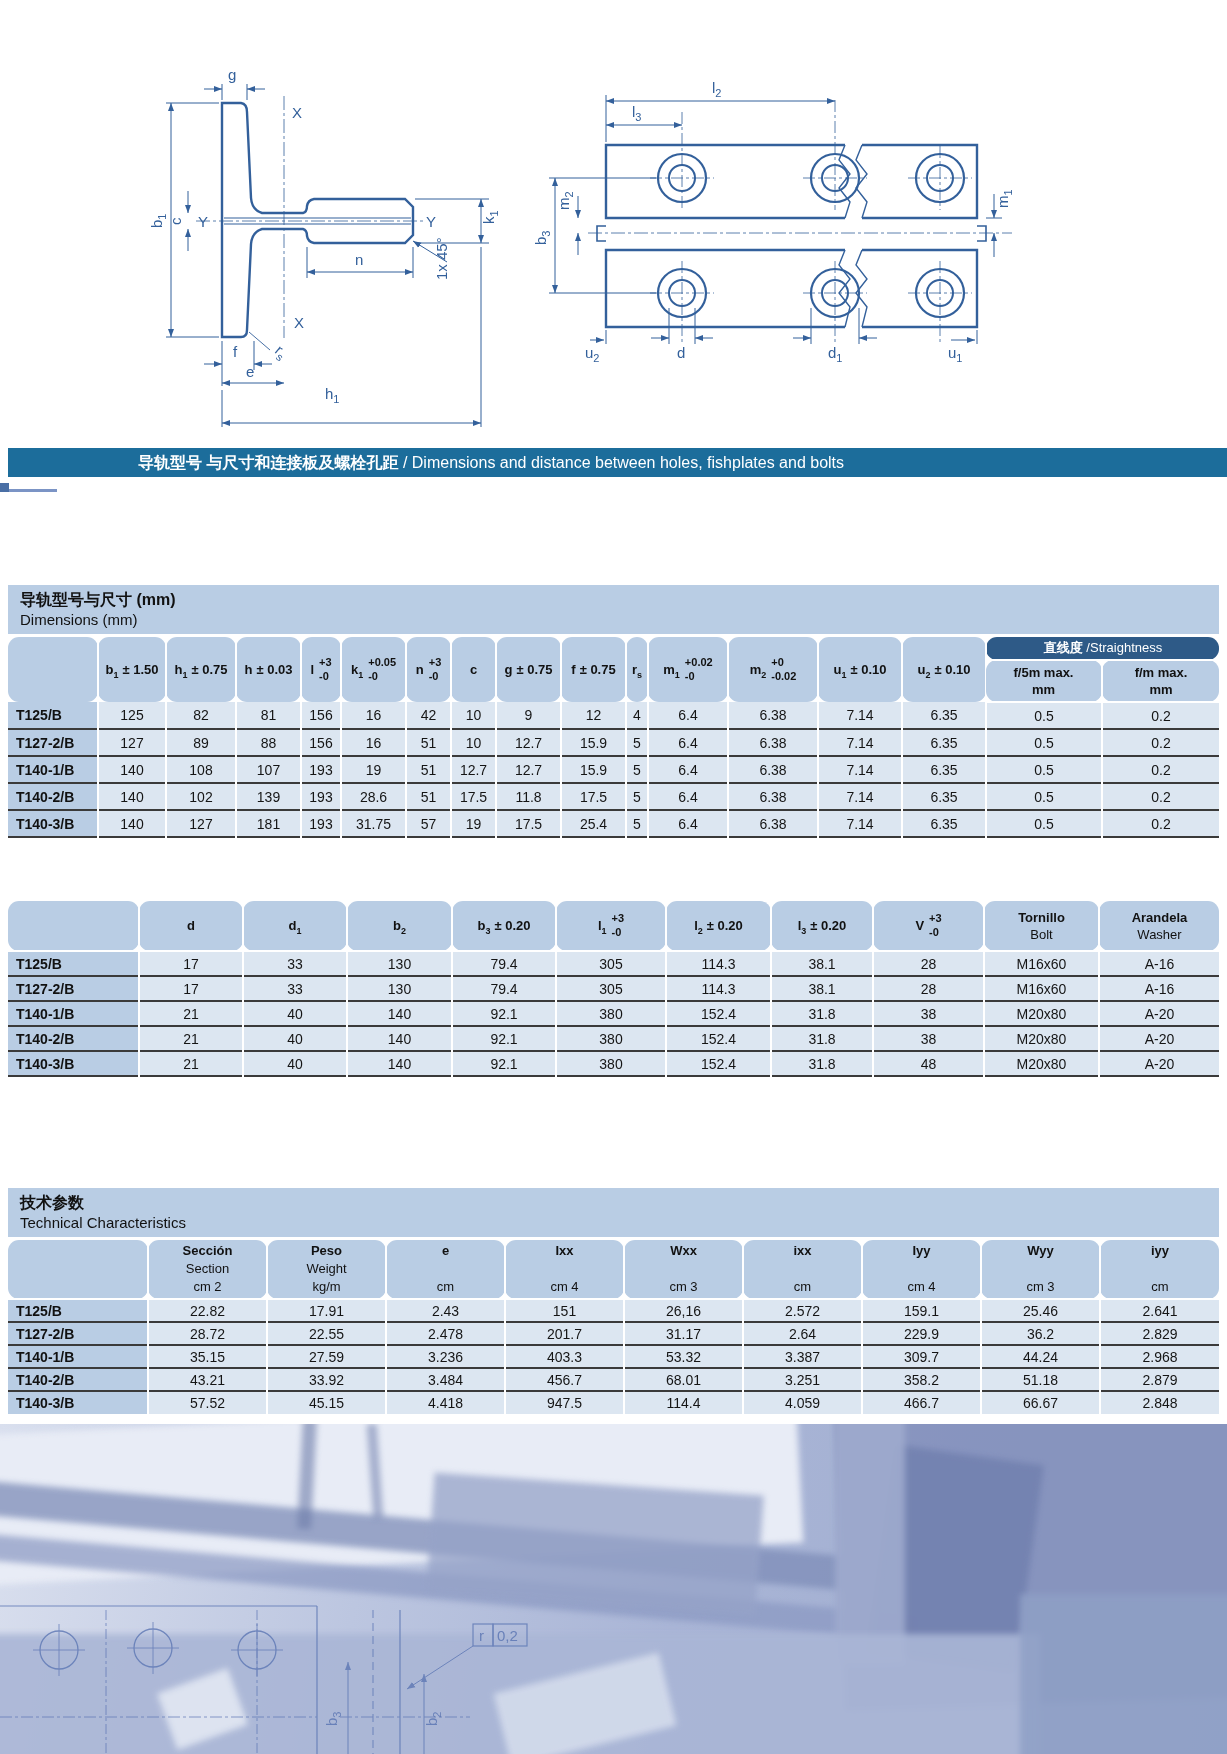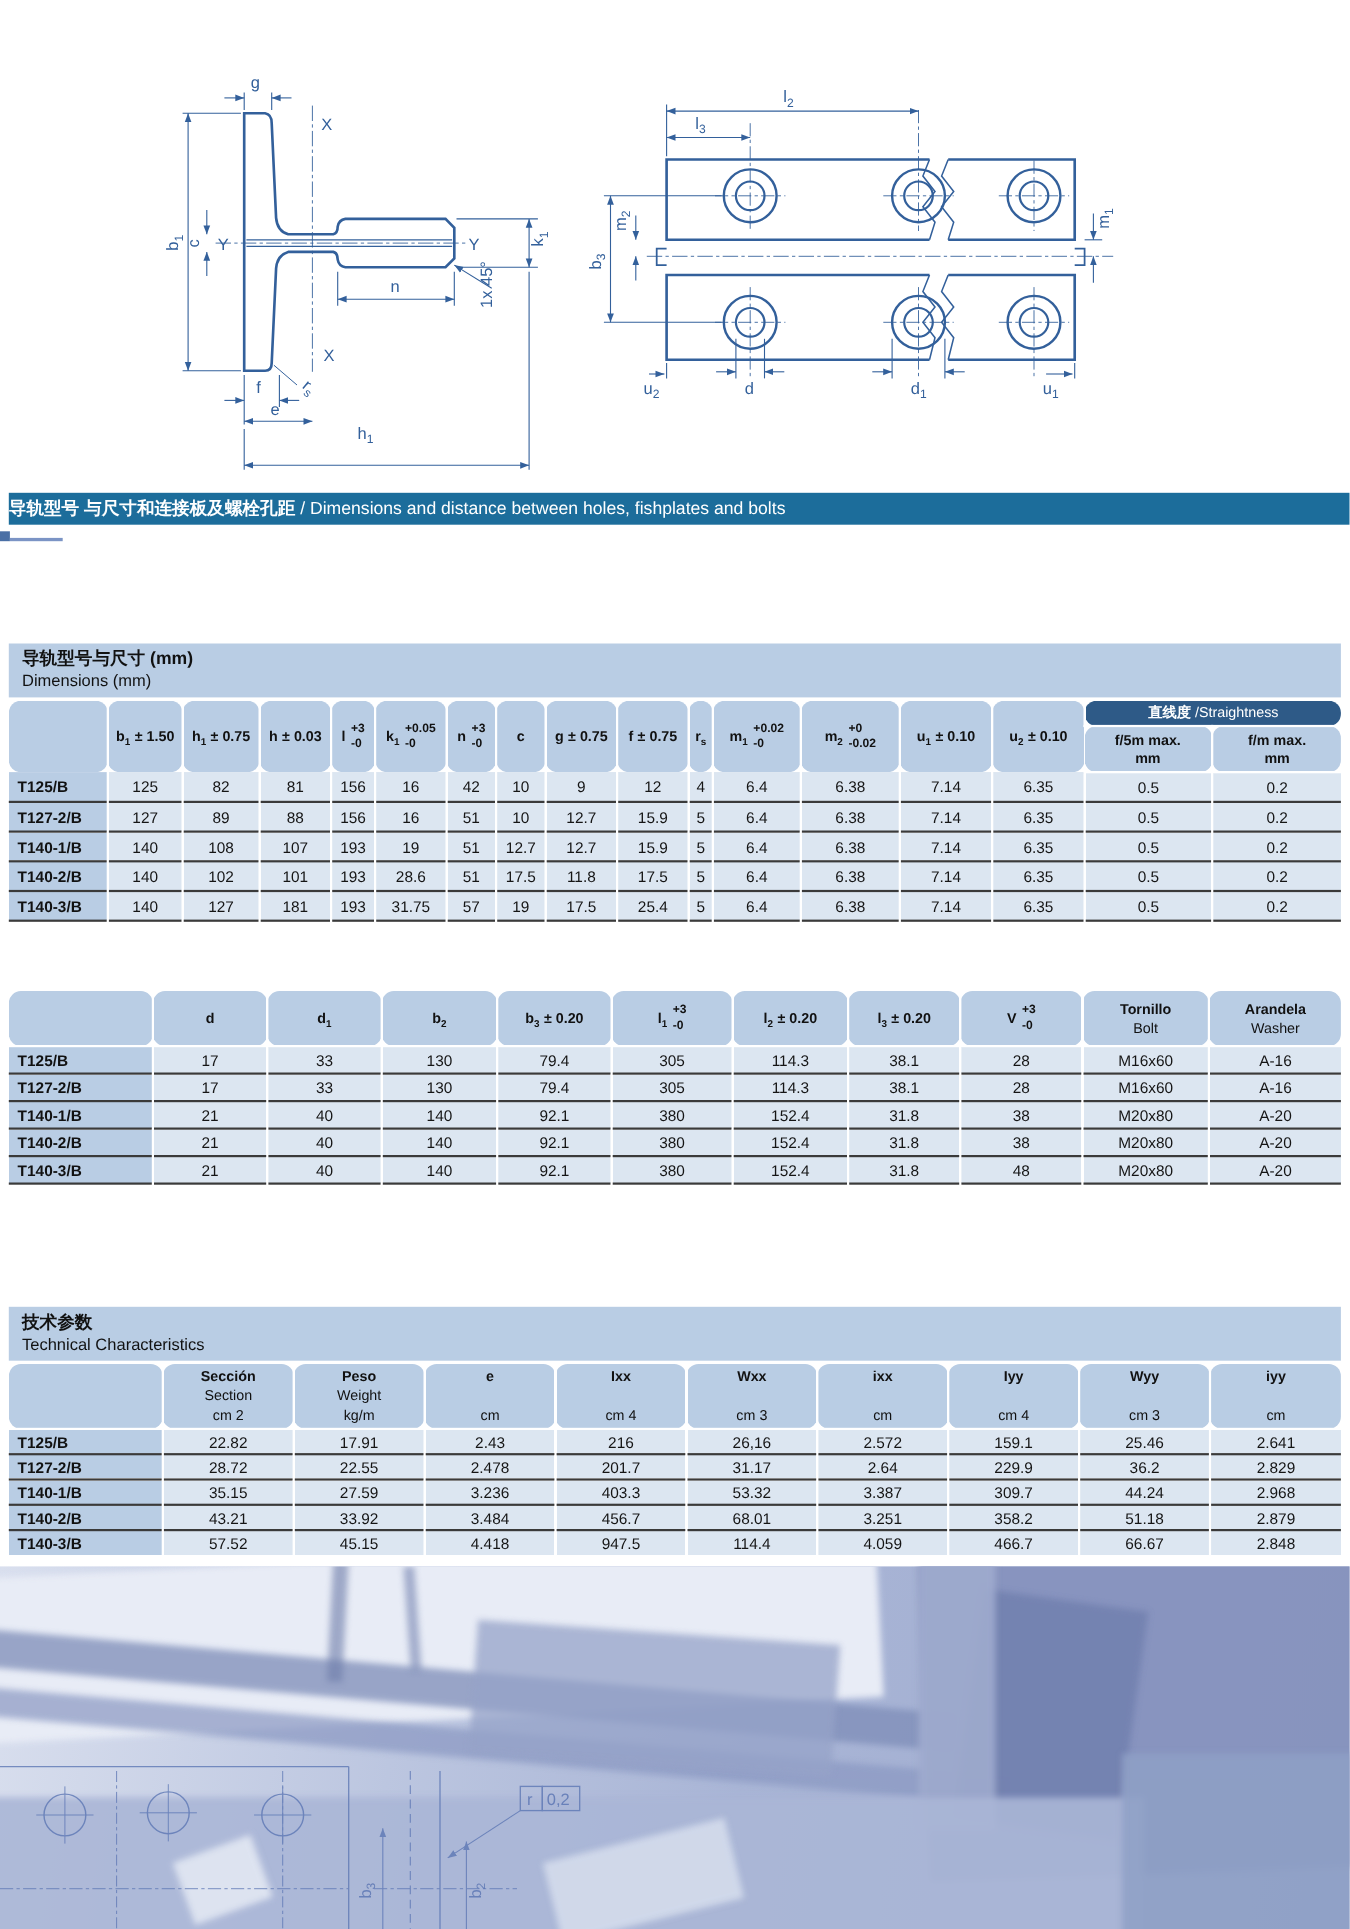--- a/index.html
+++ b/index.html
@@ -5,21 +5,21 @@
   html,body{margin:0;padding:0;}
   body{
     width:1227px;height:1754px;position:relative;background:#fff;overflow:hidden;
     font-family:"Liberation Sans","DejaVu Sans",sans-serif;color:#111;
   }
   
   #drawings{position:absolute;left:0;top:0;}
   .dwg-label{font-size:15px;fill:#33609b;}
   
   .banner{position:absolute;left:8px;top:448px;width:1219px;height:29px;background:#1c6d9b;
-          color:#fff;font-size:16px;line-height:29px;box-sizing:border-box;white-space:nowrap;}
+          color:#fff;font-size:16px;line-height:29px;padding-left:130px;box-sizing:border-box;white-space:nowrap;}
   .banner .zh{font-weight:bold;}
   .banner .en{font-weight:normal;}
   .banner-sq{position:absolute;left:0;top:483px;width:9px;height:9px;background:#4a6fa5;}
   .banner-line{position:absolute;left:9px;top:489px;width:48px;height:3px;background:#7b94c5;}
   
   .tsection{position:absolute;left:8px;width:1211px;}
   .ttitle{background:#b9cde4;padding:5px 0 5px 12px;}
   .ttitle .zh{display:block;font-size:16px;font-weight:bold;line-height:20px;}
   .ttitle .en{display:block;font-size:15px;line-height:19px;}
   .dtable{border-collapse:collapse;table-layout:fixed;width:1211px;margin-top:3px;}
@@ -392,21 +392,21 @@
           <td>6.38</td>
           <td>7.14</td>
           <td>6.35</td>
           <td>0.5</td>
           <td>0.2</td>
         </tr>
         <tr>
           <th>T140-2/B</th>
           <td>140</td>
           <td>102</td>
-          <td>101</td>
+          <td>139</td>
           <td>193</td>
           <td>28.6</td>
           <td>51</td>
           <td>17.5</td>
           <td>11.8</td>
           <td>17.5</td>
           <td>5</td>
           <td>6.4</td>
           <td>6.38</td>
           <td>7.14</td>
@@ -648,21 +648,21 @@
             </div>
           </th>
       </tr>
     </thead>
     <tbody>
         <tr>
           <th>T125/B</th>
           <td>22.82</td>
           <td>17.91</td>
           <td>2.43</td>
-          <td>216</td>
+          <td>151</td>
           <td>26,16</td>
           <td>2.572</td>
           <td>159.1</td>
           <td>25.46</td>
           <td>2.641</td>
         </tr>
         <tr>
           <th>T127-2/B</th>
           <td>28.72</td>
           <td>22.55</td>

